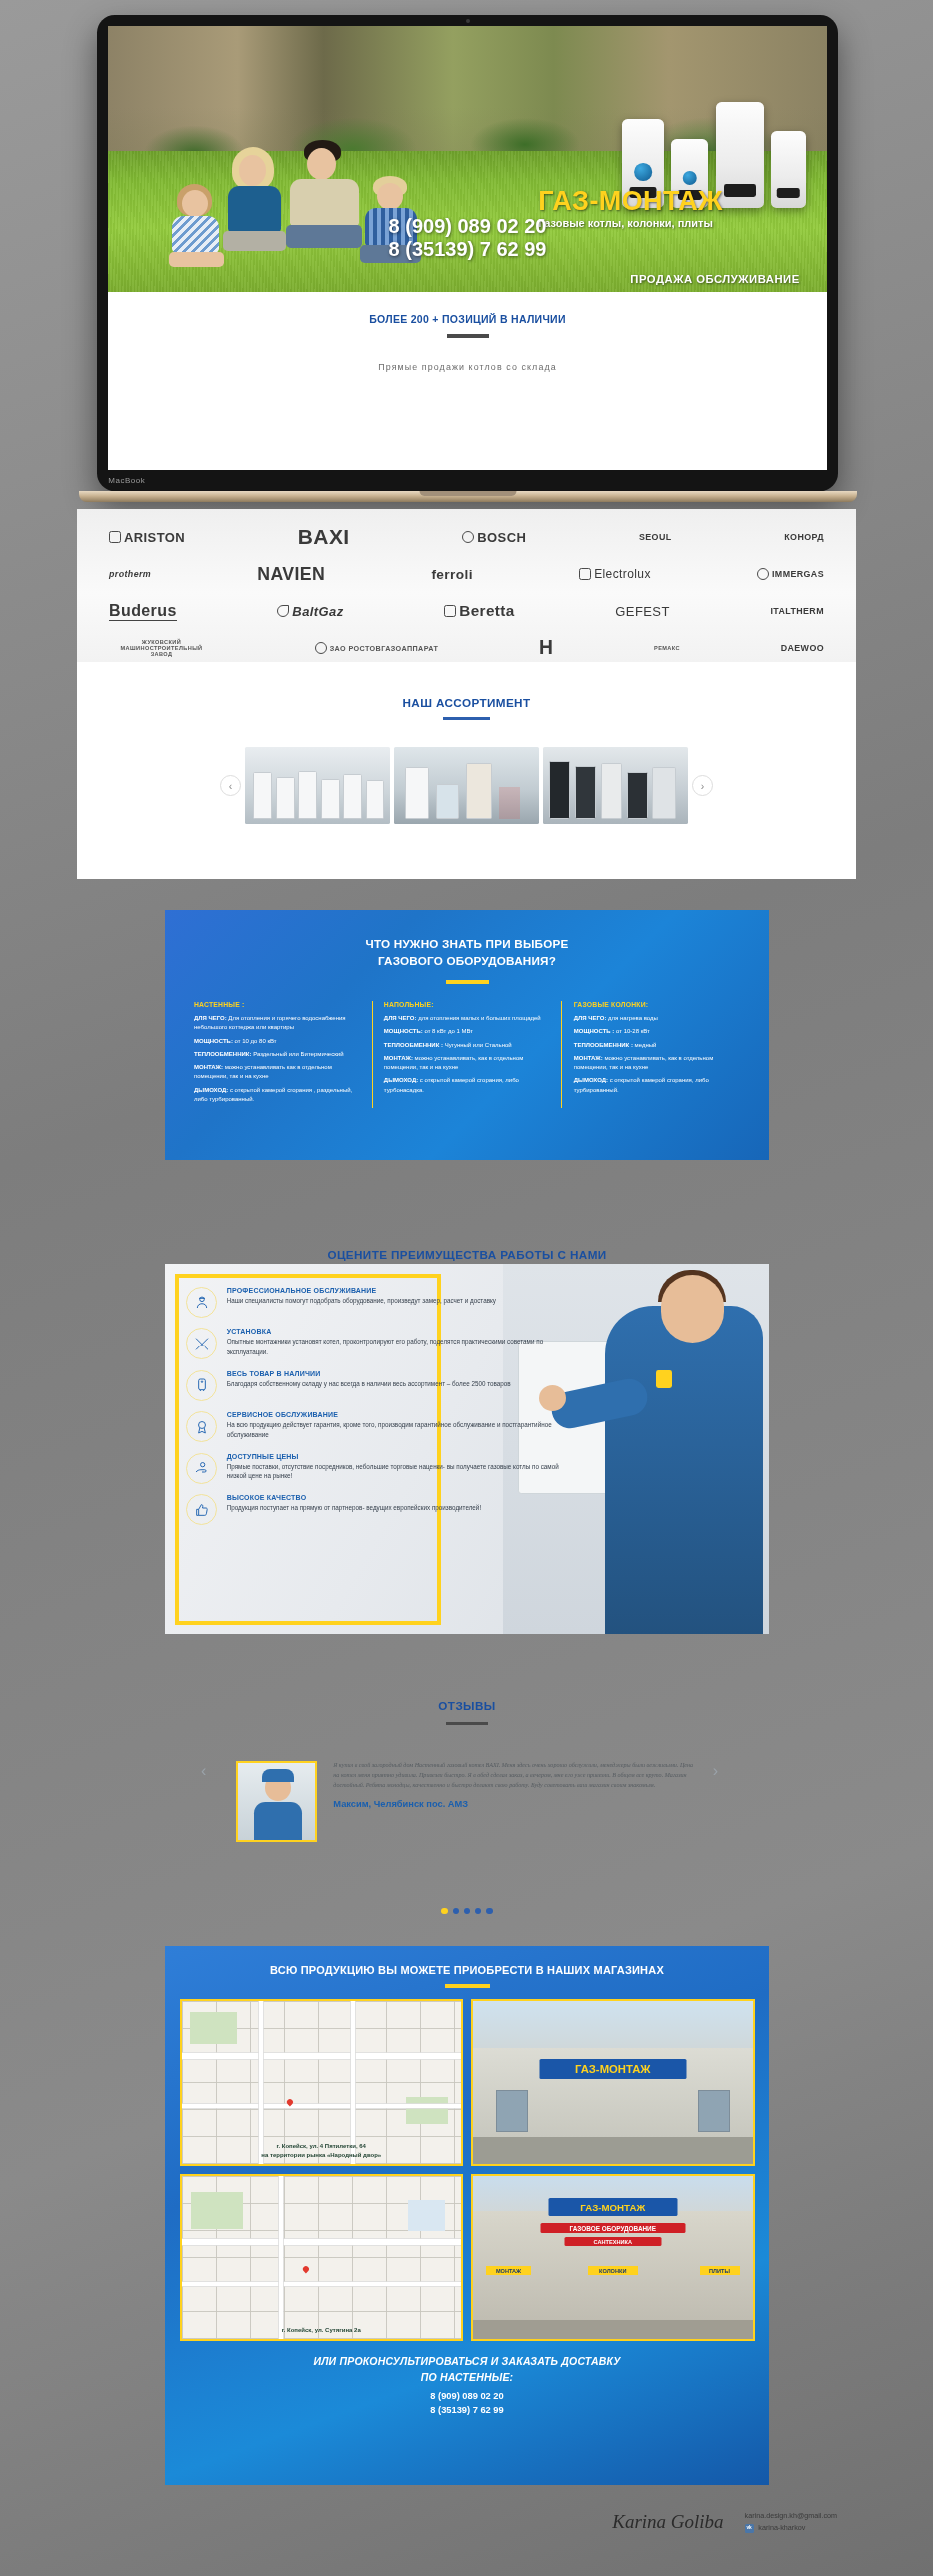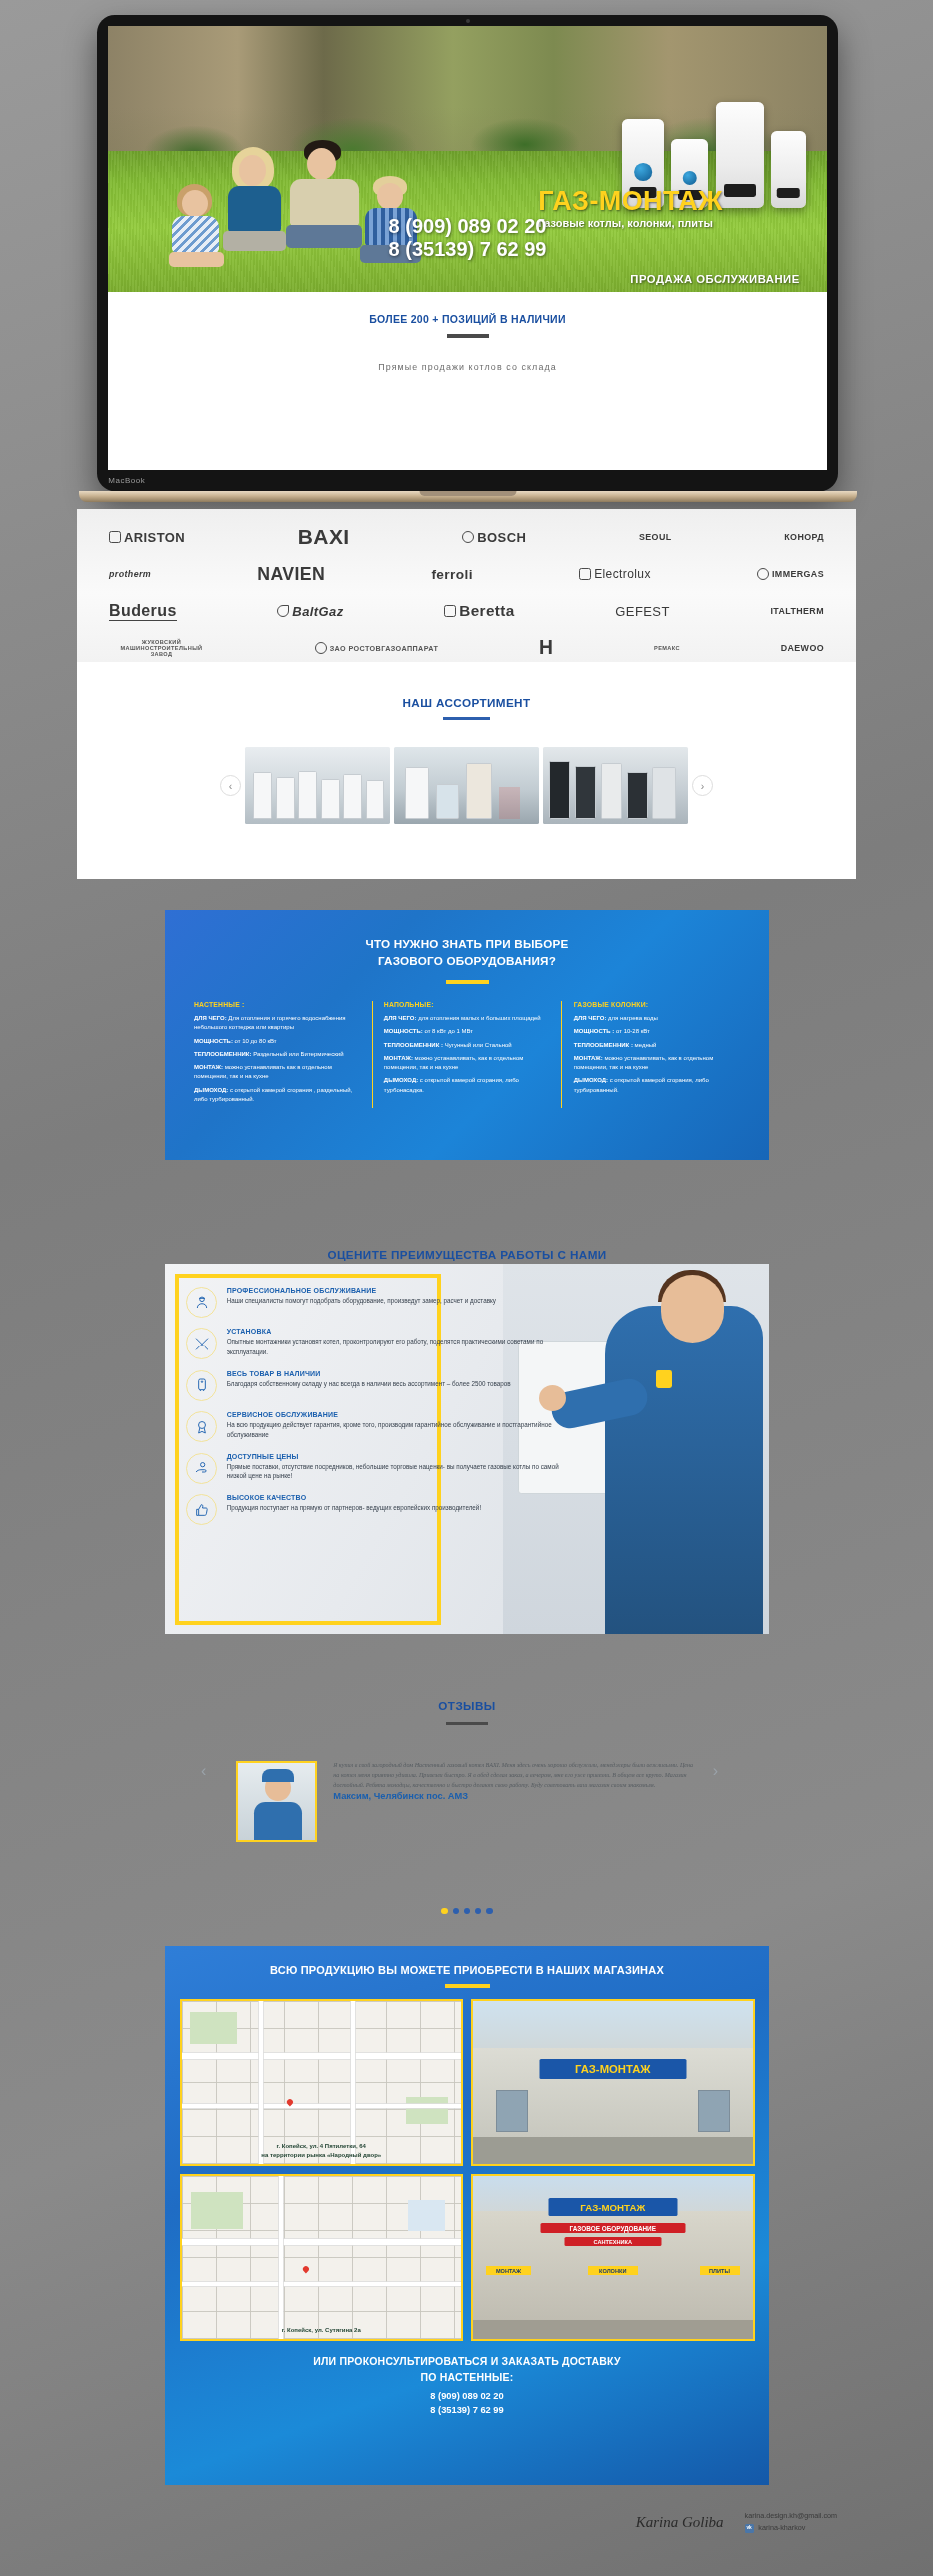--- a/index.html
+++ b/index.html
@@ -163,21 +163,21 @@
   .review { position:absolute; left:201px; top:1761px; width:531px; height:121px; display:flex; gap:16px; }
   .rev-arrow { width:19.3px; height:19.3px; color:#9aa2a9; font-size:16px; display:flex; align-items:center; }
   .rev-photo { width:81px; height:81px; border:2.4px solid #ffd21e; position:relative; overflow:hidden;
     background: linear-gradient(180deg,#e6ecef 0%, #c8d2d8 100%); flex:0 0 auto; }
   .rp-head { position:absolute; left:27px; top:11.3px; width:26px; height:27px; border-radius:13px; background:#e7bd98; }
   .rp-cap { position:absolute; left:24px; top:6.4px; width:32px; height:13px; border-radius:8px 8px 0 0; background:#2f6fae; }
   .rp-body { position:absolute; left:16px; top:39px; width:48px; height:42px; border-radius:11.3px 11.3px 0 0; background:#2f6fae; }
   .rev-text { flex:1; }
   .rev-text p { font-family:"Liberation Serif", serif; font-style: italic; color:#555b60;
     font-size:6.1px; line-height:1.62; }
-  .rev-author { margin-top:0; color:#1a5fae; font-size:9.3px; font-weight:700; }
+  .rev-author { margin-top:8px; color:#1a5fae; font-size:9.3px; font-weight:700; }
   .dots { position:absolute; left:0; right:0; top:1908px; display:flex; gap:4.8px; justify-content:center; }
   .dot { width:6.4px; height:6.4px; border-radius:50%; background:#2d5fae; }
   .dot.y { background:#ffd21e; }
 
   
   .stores { position:absolute; left:165px; top:1946px; width:604px; height:539px;
     background: linear-gradient(160deg,#2f7ed8 0%, #1f6cc4 35%, #1b8ad8 70%, #1458a8 100%); }
   .stores h2 { color:#fff; font-size:11px; font-weight:700; text-align:center; padding-top:17.7px; letter-spacing:0.2px; }
   .st-rule { width:45px; height:4px; background:#ffd21e; margin:8px auto 0 auto; }
   .st-grid { display:grid; grid-template-columns: 1fr 1fr; gap:8px; padding: 11.3px 14.5px 0 14.5px; }
@@ -195,27 +195,27 @@
     color:#243; font-size:6px; font-weight:700; line-height:1.4; }
   .shop1 { background: linear-gradient(180deg,#cfe2ef 0%, #cfd3d1 42%, #b9bdb8 100%); }
   .shop2 { background: linear-gradient(180deg,#c9dded 0%, #d6d2c8 40%, #b7b5ad 100%); }
   .shopsign { position:absolute; left:50%; transform:translateX(-50%); background:#1a56a8;
     color:#ffd21e; font-weight:800; text-align:center; border-radius:1.6px; }
   .redsign { position:absolute; left:50%; transform:translateX(-50%); background:#cf2026;
     color:#fff; font-weight:800; text-align:center; font-size:6.4px; padding:1.6px 4.8px; border-radius:1.6px; }
   .yellowsign { position:absolute; background:#ffd21e; color:#1a3a6b; font-weight:800;
     font-size:5.6px; text-align:center; padding:1.6px 3.2px; }
   .st-foot { text-align:center; padding-top:13px; }
-  .st-foot .l1 { color:#fff; font-size:10.5px; font-weight:700; letter-spacing:0.2px; line-height:1.5; }
+  .st-foot .l1 { color:#fff; font-size:10.5px; font-weight:700; letter-spacing:0.2px; line-height:1.5;font-style:italic; }
   .st-foot .l2 { color:#fff; font-size:9.3px; font-weight:700; margin-top:4.8px; line-height:1.45; }
 
   
   .sig { position:absolute; left:0; right:0; top:2510px; padding-right:97px;
     display:flex; justify-content:flex-end; align-items:center; gap:21px; }
-  .sig-name { font-family:"Liberation Serif", serif; font-style:italic; color:#2b2b2b; font-size:15px; }
+  .sig-name { font-family:"Liberation Serif", serif; font-style:italic; color:#2b2b2b; font-size:19px; }
   .sig-contacts div { color:#3a3a3a; font-size:7.2px; line-height:1.7; display:flex; align-items:center; gap:4.8px; }
   .vk { display:inline-block; width:8.9px; height:8.9px; border-radius:1.6px; background:#4a76a8;
     color:#fff; font-size:4.8px; line-height:8.9px; text-align:center; font-weight:700; }
 </style>
 </head>
 <body>
 
 <div class="page">
 
   <div class="laptop-wrap">

